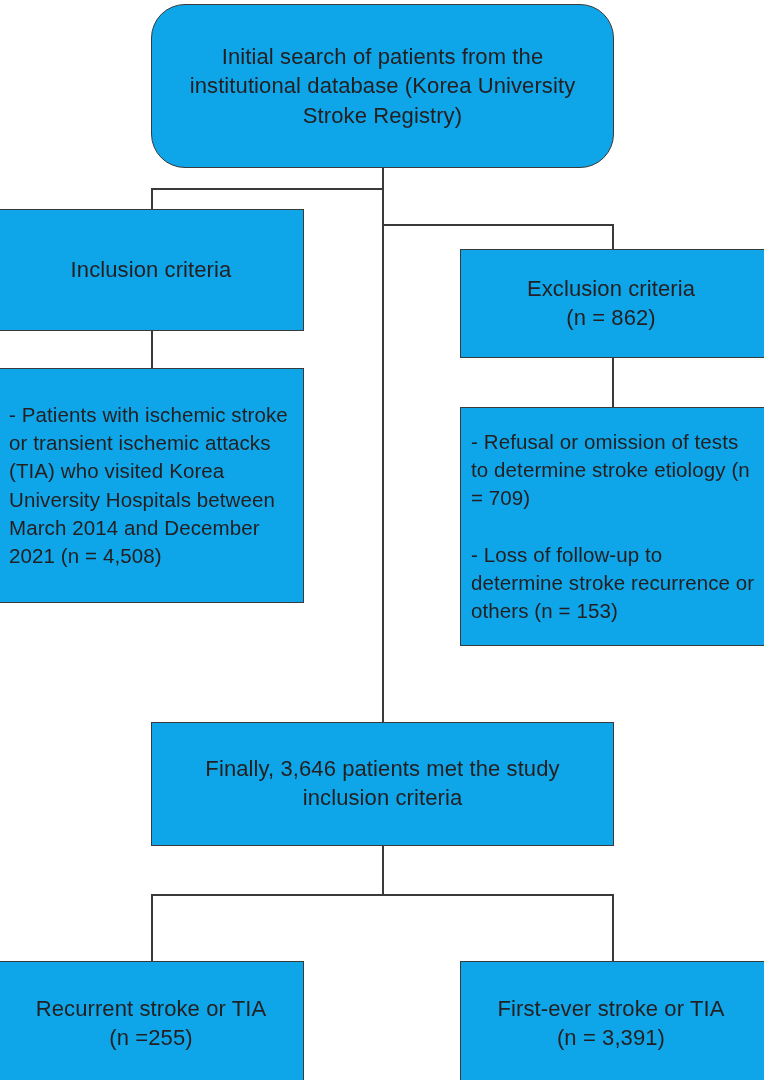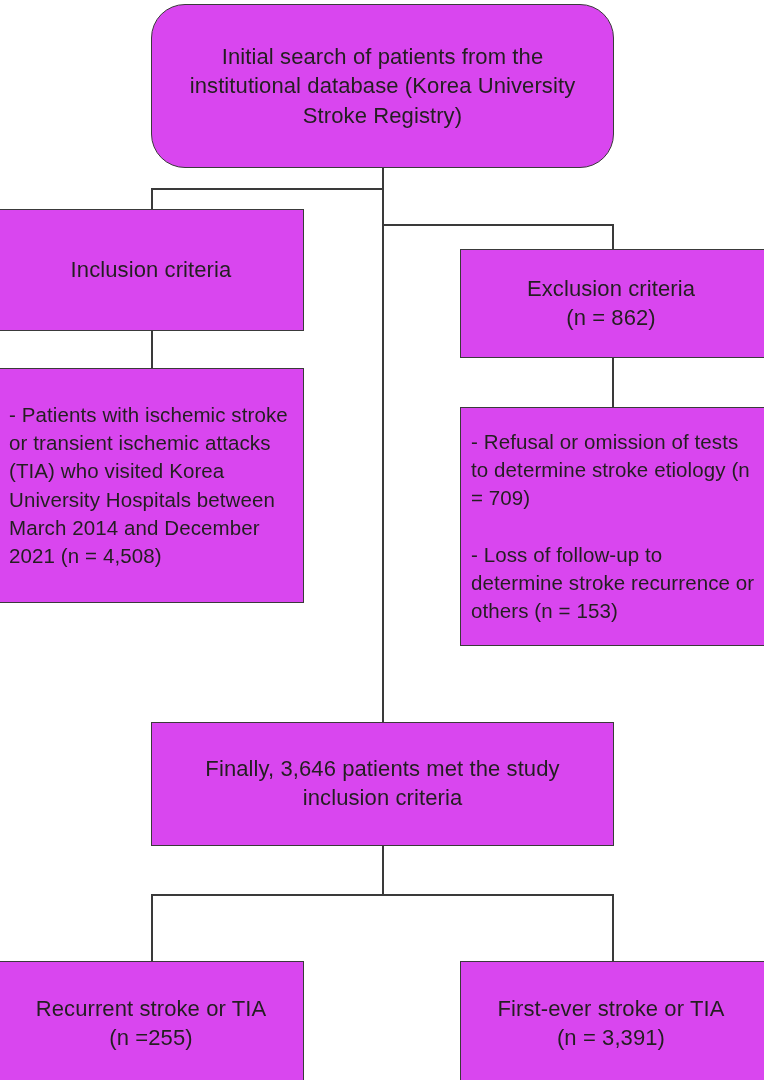--- a/index.html
+++ b/index.html
@@ -14,21 +14,21 @@
     height: 1080px;
     background: #ffffff;
     font-family: "Liberation Sans", "DejaVu Sans", sans-serif;
     overflow: hidden;
     color: #231f20;
   }
   .node {
     position: absolute;
     box-sizing: border-box;
     border: 1.6px solid #3a3a3a;
-    background: #d946ef;
+    background: #0ea5e9;
     display: flex;
     align-items: center;
     z-index: 2;
   }
   .node.centered {
     justify-content: center;
     text-align: center;
   }
   .node.left {
     justify-content: flex-start;

